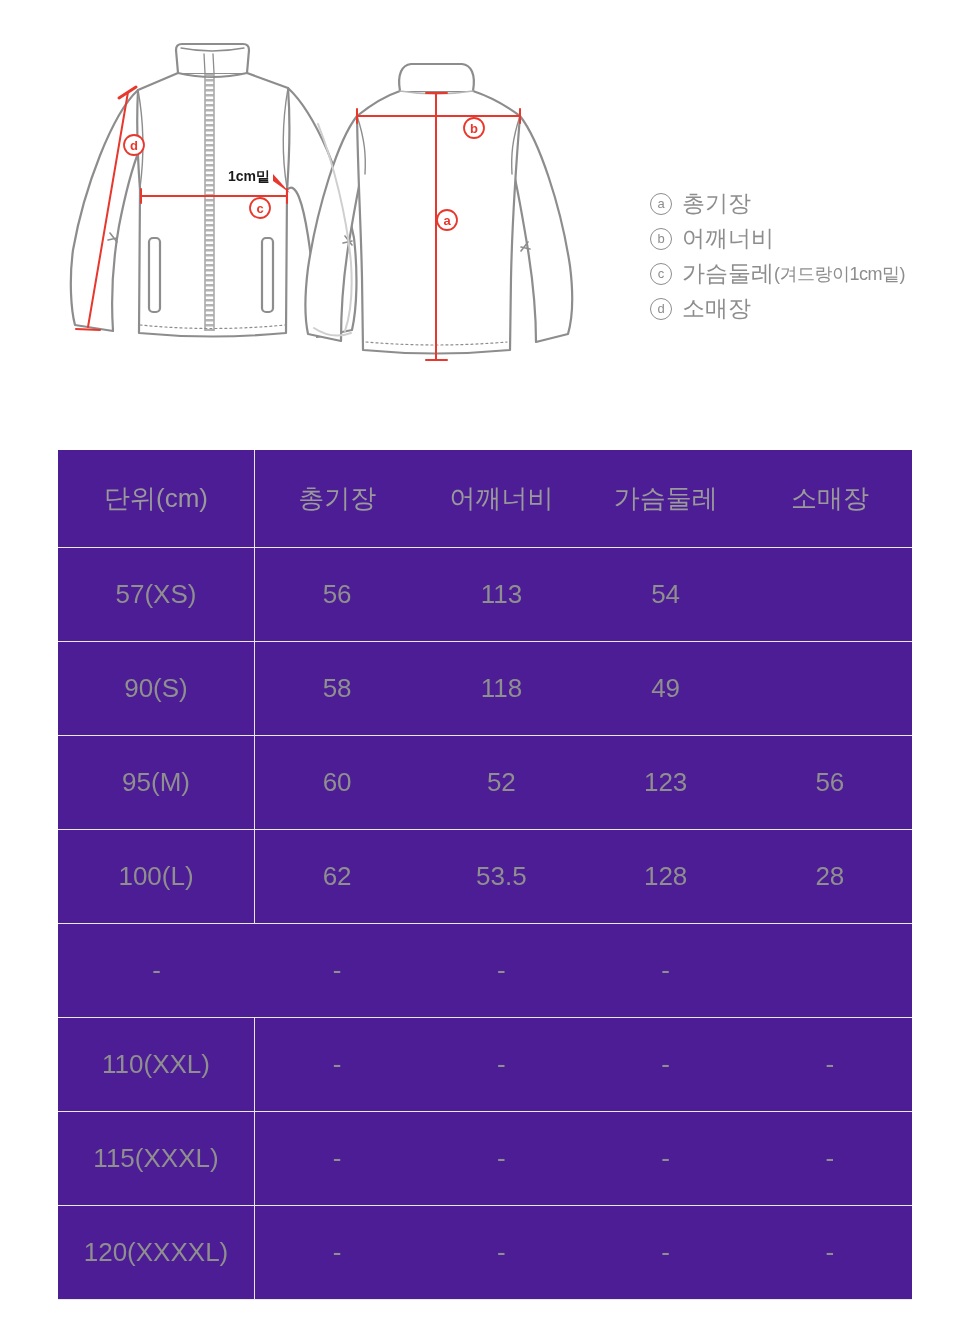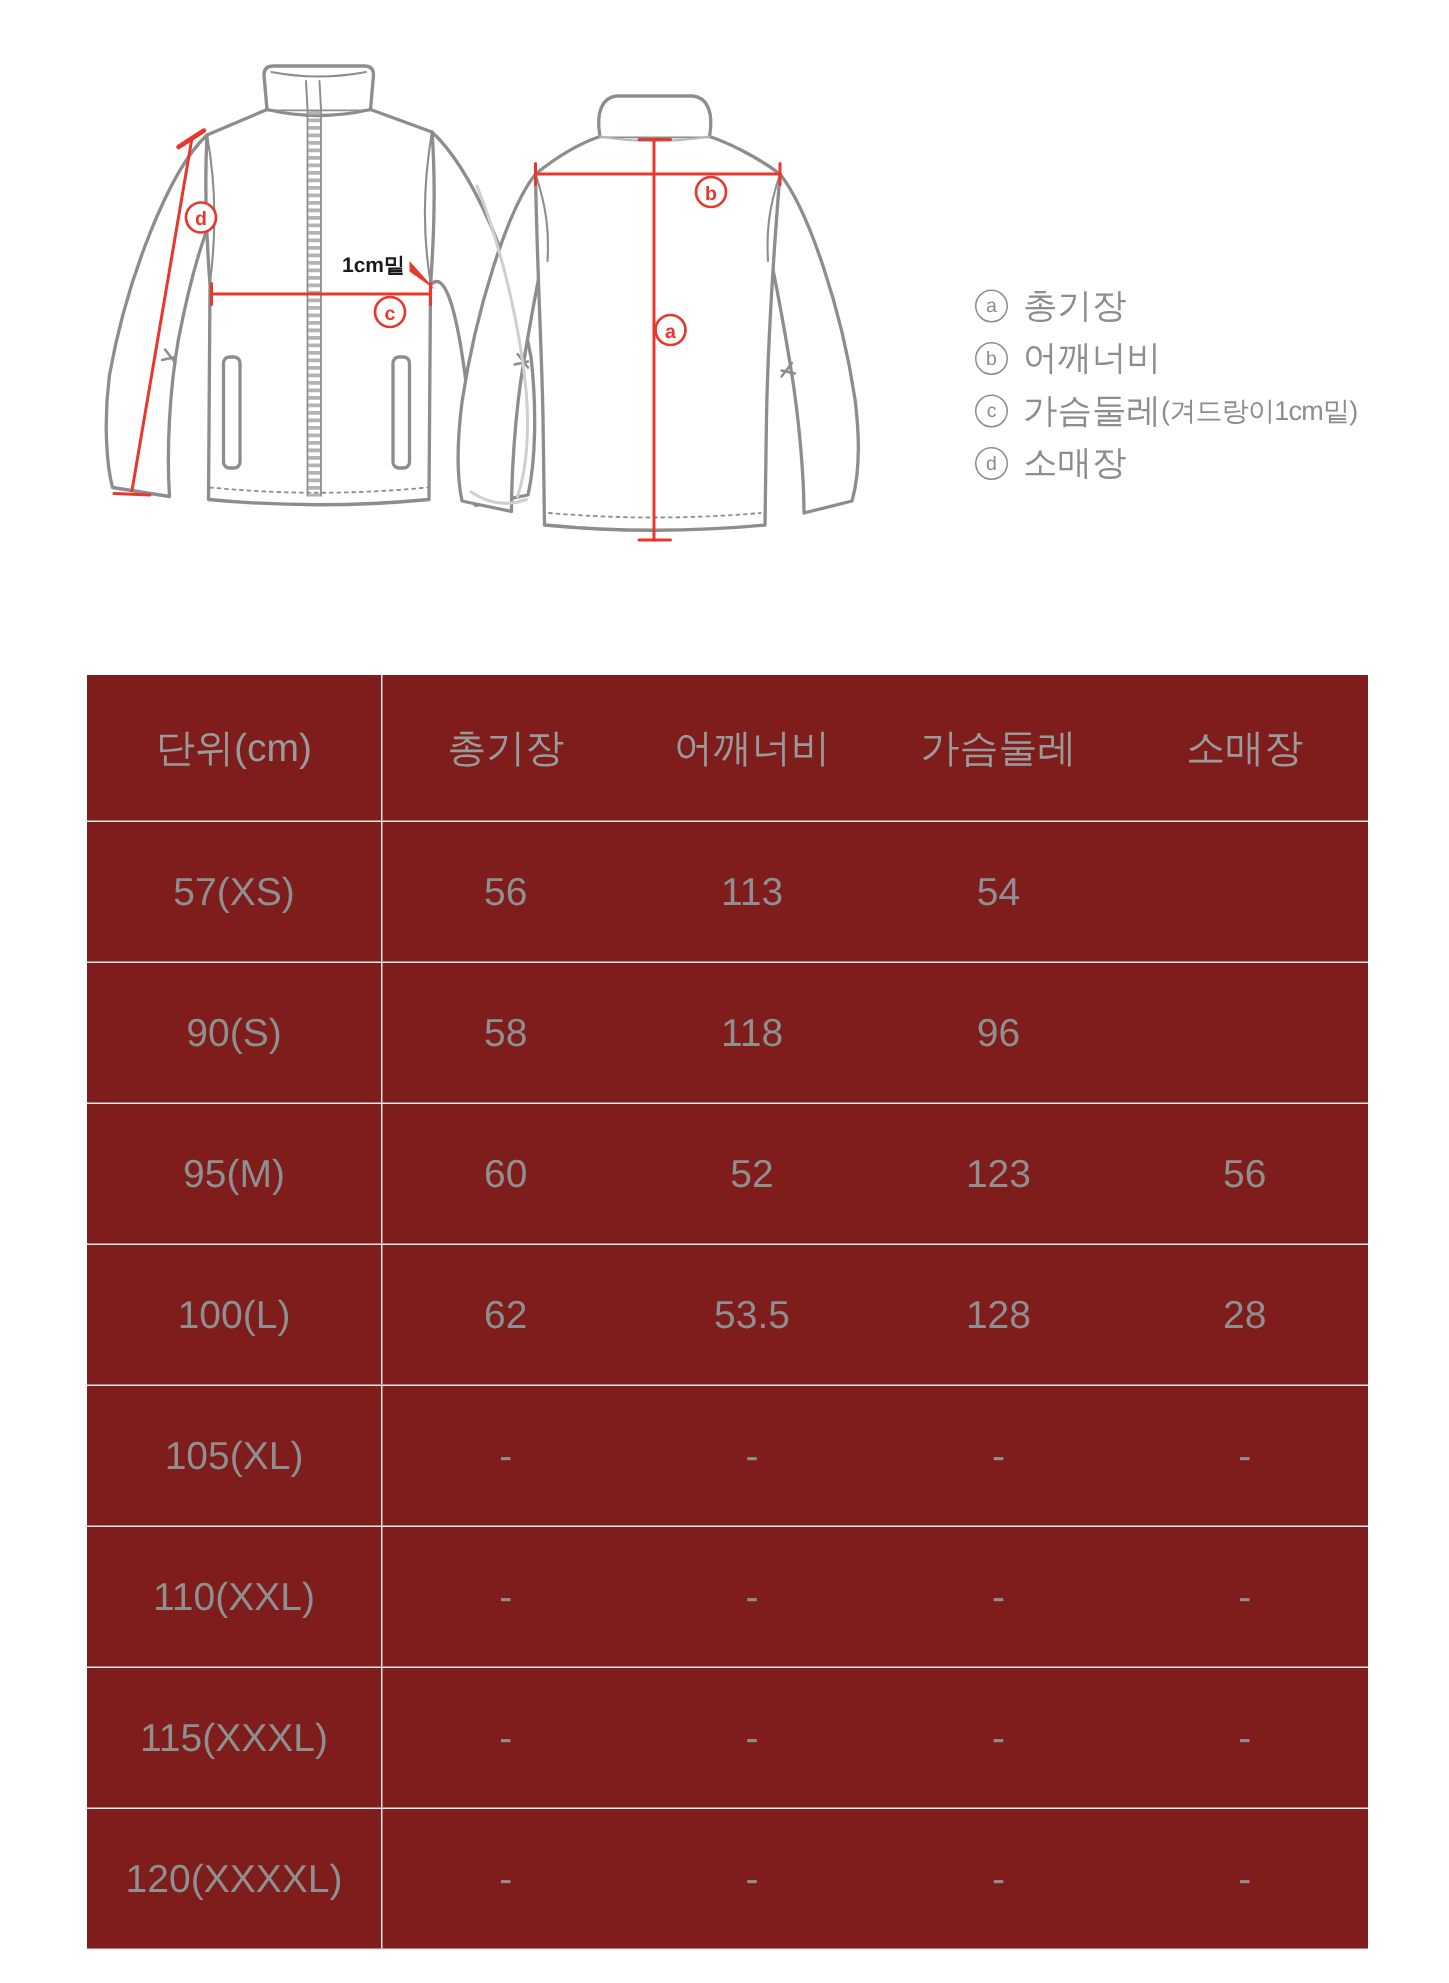--- a/index.html
+++ b/index.html
@@ -23,21 +23,21 @@
     border:1.5px solid #8d8d8d; border-radius:50%;
     display:flex; align-items:center; justify-content:center;
     font-size:13px; line-height:1; color:#8d8d8d; margin-right:10px;
   }
   .llabel { font-size:23px; }
   .lsuffix { font-size:18px; letter-spacing:-0.5px;text-align:right; }
 
   
   .tbl {
     position:absolute; left:58px; top:450px; width:854px;
-    background:#7f1d1d;
+    background:#4c1d95;
   }
   .tr {
     display:grid;
     grid-template-columns:197px 1fr 1fr 1fr 1fr;
     height:94px;
     border-bottom:1px solid #e9e9e9;
   }
   .tr.head { height:98px; }
   .td {
     display:flex; align-items:center; justify-content:center;
@@ -169,38 +169,37 @@
     <div class="tr">
       <div class="td first">57(XS)</div>
       <div class="td">56</div>
       <div class="td">113</div>
       <div class="td">54</div>
     </div>
     <div class="tr">
       <div class="td first">90(S)</div>
       <div class="td">58</div>
       <div class="td">118</div>
-      <div class="td">96</div>
+      <div class="td">49</div>
     </div>
     <div class="tr">
       <div class="td first">95(M)</div>
       <div class="td">60</div>
       <div class="td">52</div>
       <div class="td">123</div>
       <div class="td">56</div>
     </div>
     <div class="tr">
       <div class="td first">100(L)</div>
       <div class="td">62</div>
       <div class="td">53.5</div>
       <div class="td">128</div>
       <div class="td">28</div>
     </div>
     <div class="tr">
-      <div class="td first">105(XL)</div>
       <div class="td">-</div>
       <div class="td">-</div>
       <div class="td">-</div>
       <div class="td">-</div>
     </div>
     <div class="tr">
       <div class="td first">110(XXL)</div>
       <div class="td">-</div>
       <div class="td">-</div>
       <div class="td">-</div>

